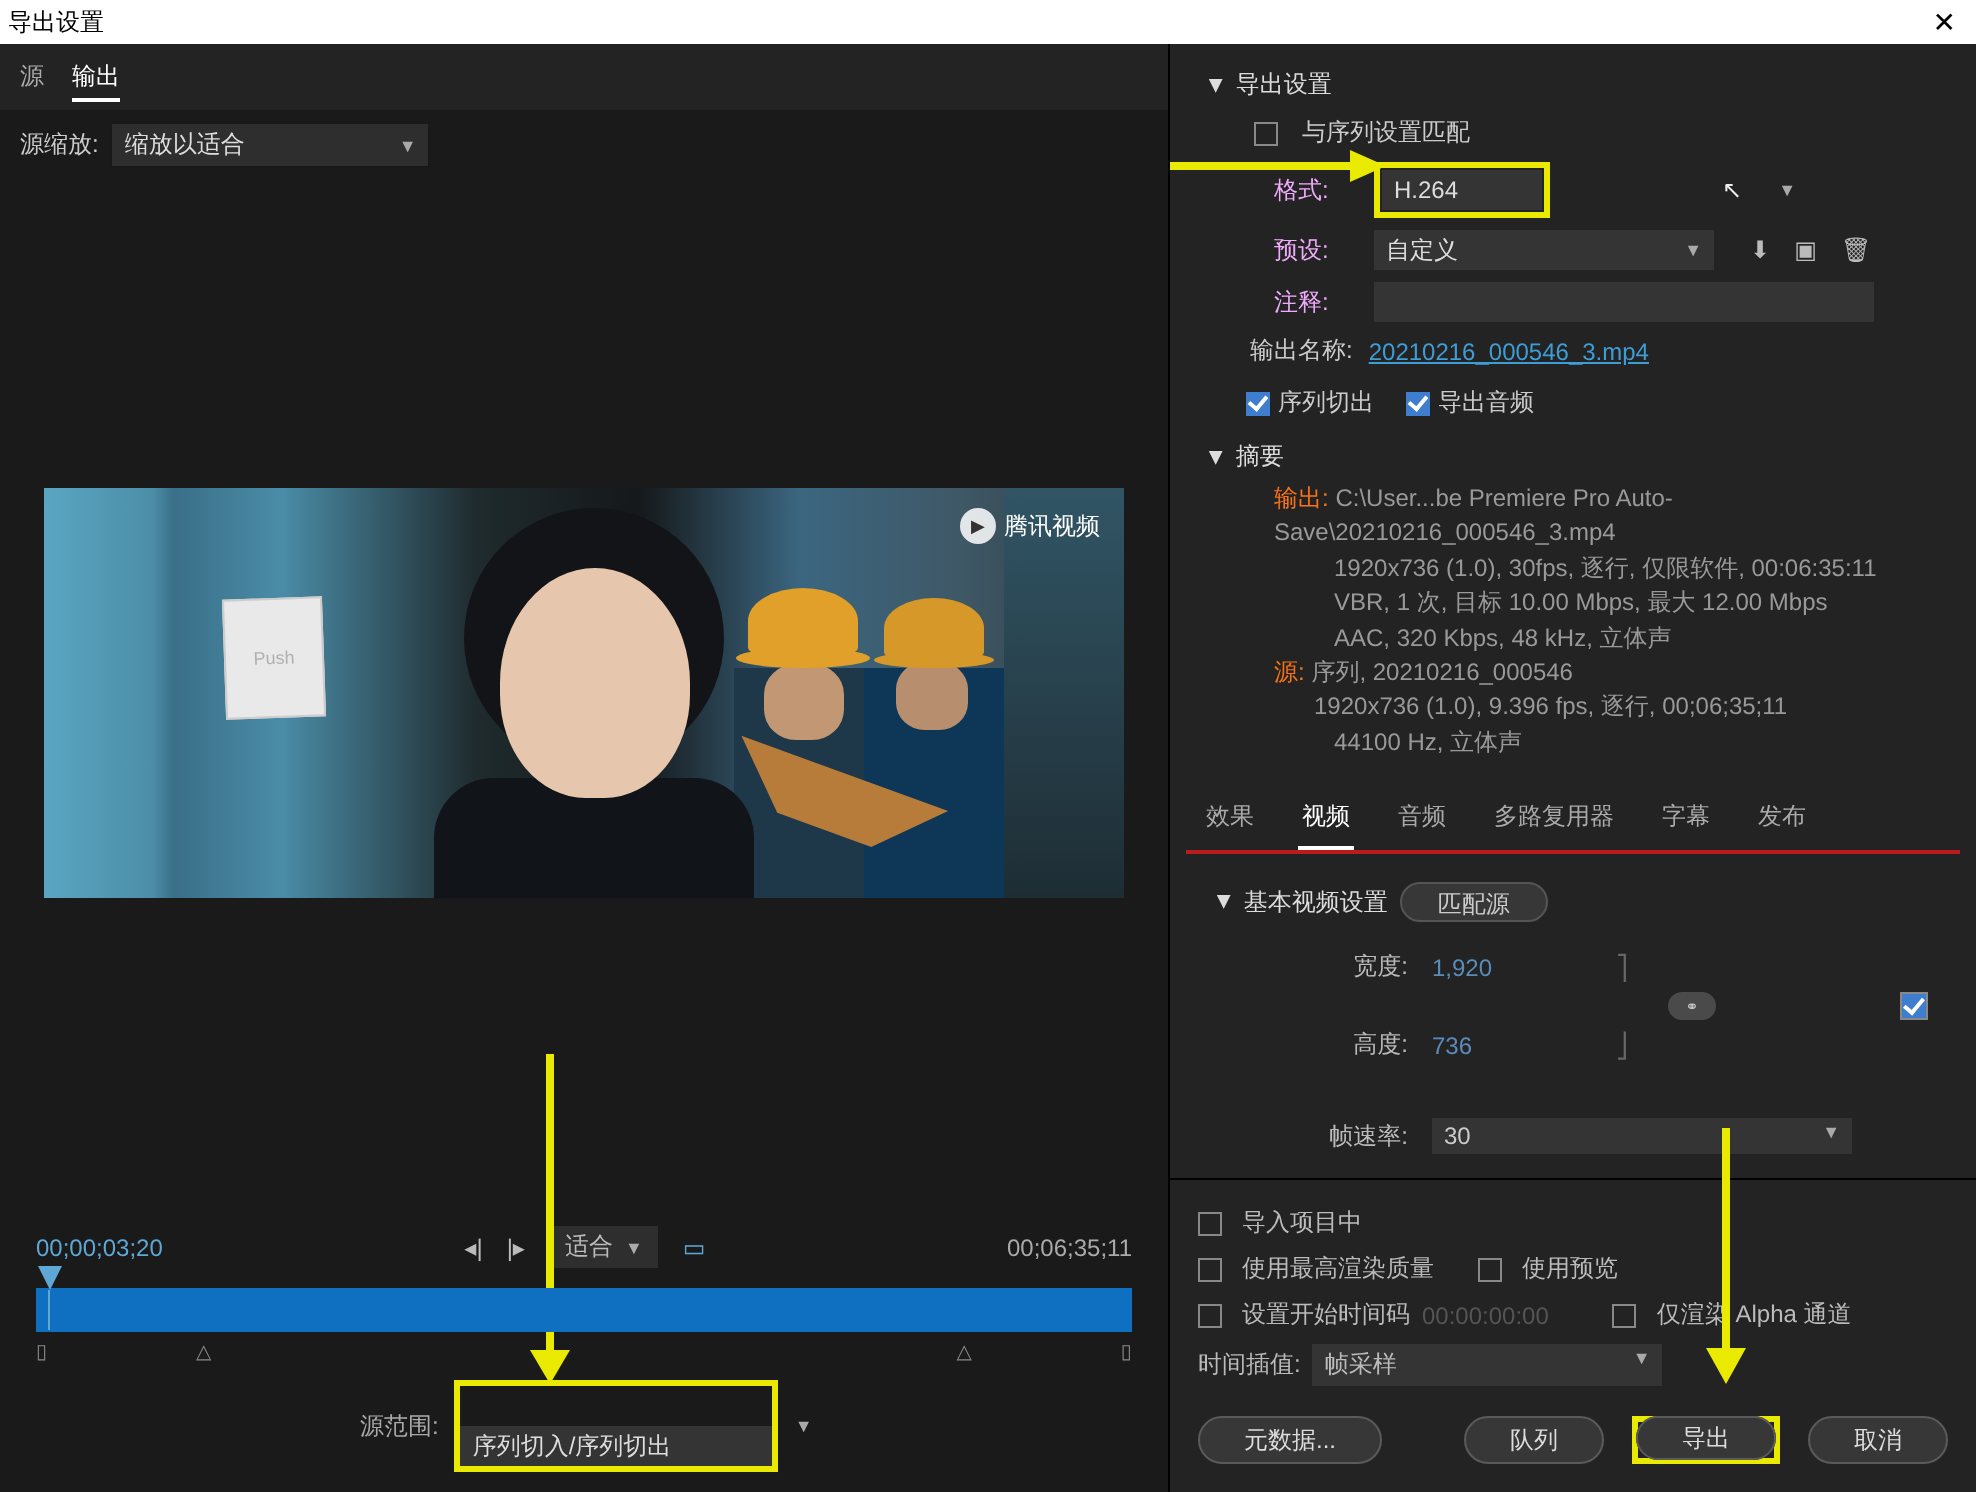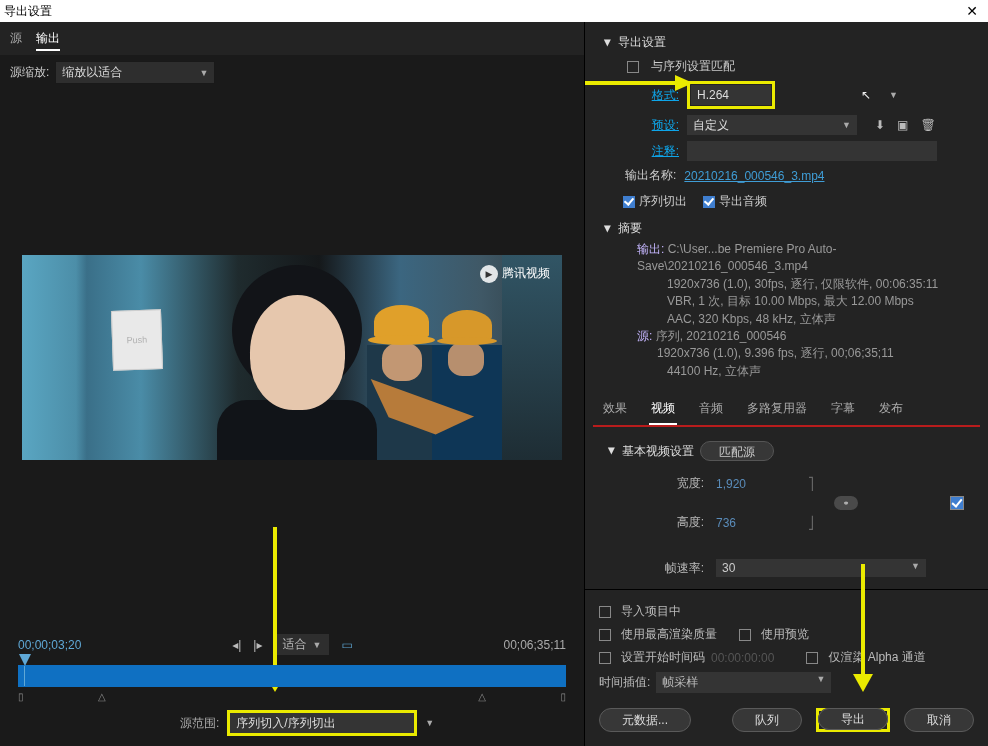--- a/index.html
+++ b/index.html
@@ -36,37 +36,37 @@
   .preview .blur { position:absolute; left:480px; top:0; width:60px; height:205px; background:linear-gradient(180deg,#315565,#1e2d34);}
   .timecode-row { padding:10px 18px; display:flex; justify-content:space-between; align-items:center; color:#5fa8d6;}
   .tool-icons { color:#bbb; display:flex; gap:12px; align-items:center;}
   .tool-icons .select-fit { background:#2e2e2e; padding:2px 8px; display:flex; align-items:center; gap:6px;}
   .timeline-area { padding: 0 18px;}
   .timeline-track { height:22px; background:#0f70c2; border:1px solid #0f70c2; position:relative;}
   .timeline-track .playhead { position:absolute; left:0; top:-12px; width:12px; height:12px; background:#5fa8d6; clip-path: polygon(0 0,100% 0,50% 100%);}
   .playhead-line { position:absolute; left:5px; top:0; bottom:0; width:1px; background:#5fa8d6;}
   .ruler-row { display:flex; justify-content:space-between; padding:4px 0; color:#888; font-size:10px;}
   .range-row { display:flex; align-items:center; gap:8px; padding:4px 10px 10px 180px; color:#aaa;}
-  .range-box { width:184px; padding:2px 6px; display:flex; justify-content:space-between; align-items:center; border-radius:0;}
+  .range-box { width:156px; padding:2px 6px; display:flex; justify-content:space-between; align-items:center; border-radius:0;margin-top:20px;}
   .hbox { border:3px solid #eaea00; padding: 0 0;}
 
   .right { flex:1; display:flex; flex-direction:column; background:#232323;}
   .right-panel { flex:1; overflow:auto; padding:8px 8px 0 8px; position:relative;}
   .sect-head { display:flex; align-items:center; gap:6px; color:#ddd; padding:4px 12px;}
   .sect-head .arr { font-size:9px; transform:rotate(90deg);}
   .cb { width:12px; height:12px; border:1px solid #888; display:inline-block; vertical-align:middle; margin-right:4px; position:relative;}
   .cb.on { background:#3f7ecf; border-color:#3f7ecf;}
   .cb.on::after { content:""; position:absolute; left:2px; top:-1px; width:4px; height:7px; border:solid #fff; border-width:0 2px 2px 0; transform:rotate(40deg);}
   .field-row { display:flex; align-items:center; gap:8px; padding:3px 0 3px 44px; }
-  .lbl { color:#0ea5e9; width:42px; text-align:right;text-decoration:underline;}
+  .lbl { color:#f0abfc; width:42px; text-align:left;}
   .input-like { background:#343434; color:#ddd; padding:2px 6px; min-width:170px; display:flex; justify-content:space-between; align-items:center; height:20px;}
   .link-text { color:#3f9dd6; text-decoration:underline; cursor:pointer;}
   .more-row{ display:flex; gap:16px; padding:6px 0 6px 30px;}
   .summary-block { padding-left:44px; line-height:1.45; color:#999;}
-  .summary-block .white { color:#c4b5fd;}
+  .summary-block .white { color:#f97316;}
   .tabrow2 { display:flex; gap:20px; border-bottom:2px solid #b91c1c; margin-top:14px; padding:0 8px;}
   .tab2 { color:#aaa; padding:6px 2px; cursor:pointer;}
   .tab2.active { color:#fff; border-bottom:2px solid #fff;}
   .settings-area { padding:10px 16px;}
   .match-btn { float:right; background:#373737; border:1px solid #555; border-radius:10px; color:#ccc; padding:2px 18px; height:20px;}
   .prop-row { display:flex; align-items:center; gap:12px; padding:4px 0; justify-content:flex-start;}
   .prop-row .plbl { color:#bbb; width:95px; text-align:right;}
   .plval { color:#5a8cba; width:80px;}
   .link-icon { width:24px; height:14px; background:#4a4a4a; border-radius:7px; display:inline-flex; align-items:center;justify-content:center; color:#ccc; font-size:8px;}
   .right-cb { width:14px; height:14px; border:1px solid #888; background:#3f7ecf; position:relative;}

